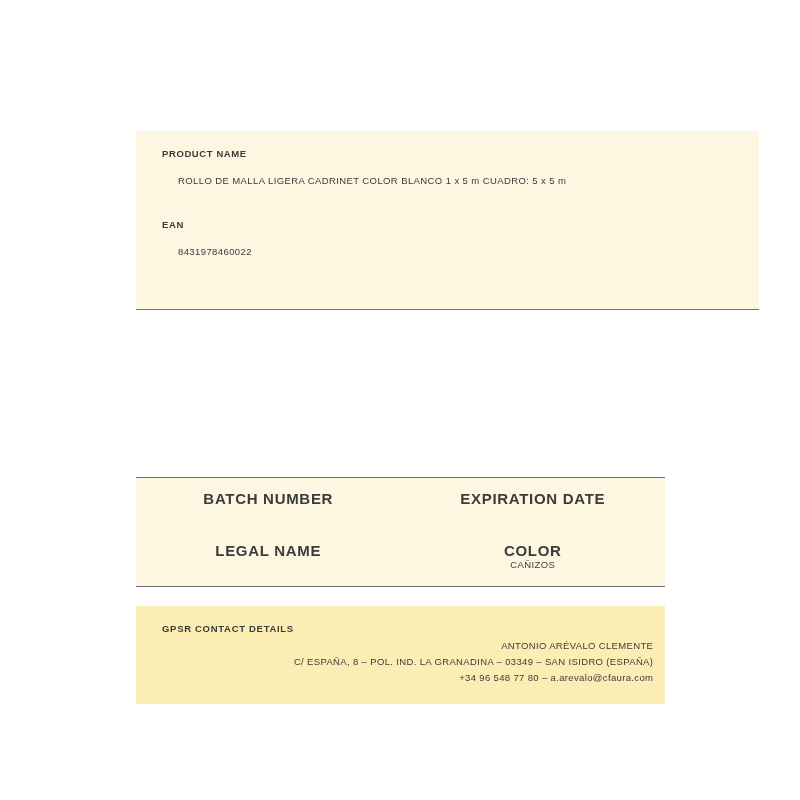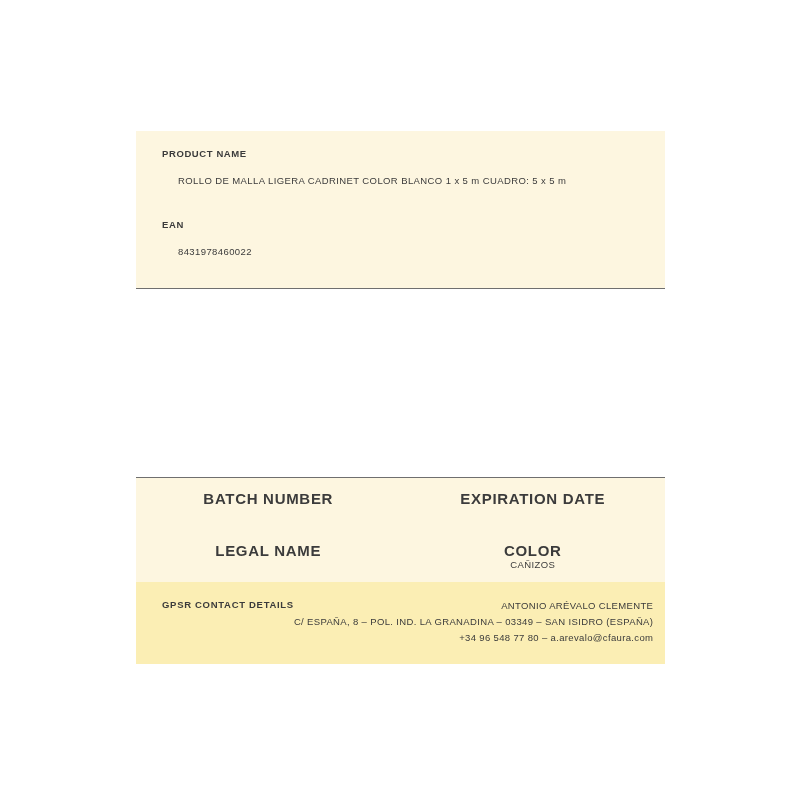--- a/index.html
+++ b/index.html
@@ -21,25 +21,25 @@
     top: 0;
     width: 800px;
     height: 800px;
   }
 
   
   .product-block {
     position: absolute;
     left: 136px;
     top: 131px;
-    width: 529px;
+    width: 623px;
     background: #fdf6e0;
     border-bottom: 1px solid #6f6f6f;
     box-sizing: border-box;
-    padding: 17px 26px 15px 26px;
+    padding: 17px 26px 36px 26px;
   }
 
   .field-label {
     font-size: 9.5px;
     font-weight: bold;
     letter-spacing: 0.6px;
     color: #3b3b3b;
     margin: 0 0 9px 0;
   }
 
@@ -92,21 +92,21 @@
     line-height: 14px;
     min-height: 14px;
   }
 
   .mid-row-1 { margin-bottom: 24px; }
 
   
   .contact-block {
     position: absolute;
     left: 136px;
-    top: 582px;
+    top: 606px;
     width: 529px;
     background: #fbeeb4;
     box-sizing: border-box;
     padding: 16px 22px 18px 26px;
     display: flex;
     justify-content: space-between;
     align-items: flex-start;
   }
 
   .contact-title {
@@ -117,20 +117,21 @@
     white-space: nowrap;
     padding-top: 1px;
   }
 
   .contact-lines {
     text-align: right;
     font-size: 9.5px;
     letter-spacing: 0.35px;
     color: #3b3b3b;
     line-height: 16px;
+    margin-top: 16px;
   }
   .contact-lines div { white-space: nowrap; }
 </style>
 </head>
 <body>
 
 <div class="sheet">
 
   <section class="product-block">
     <p class="field-label">PRODUCT NAME</p>

